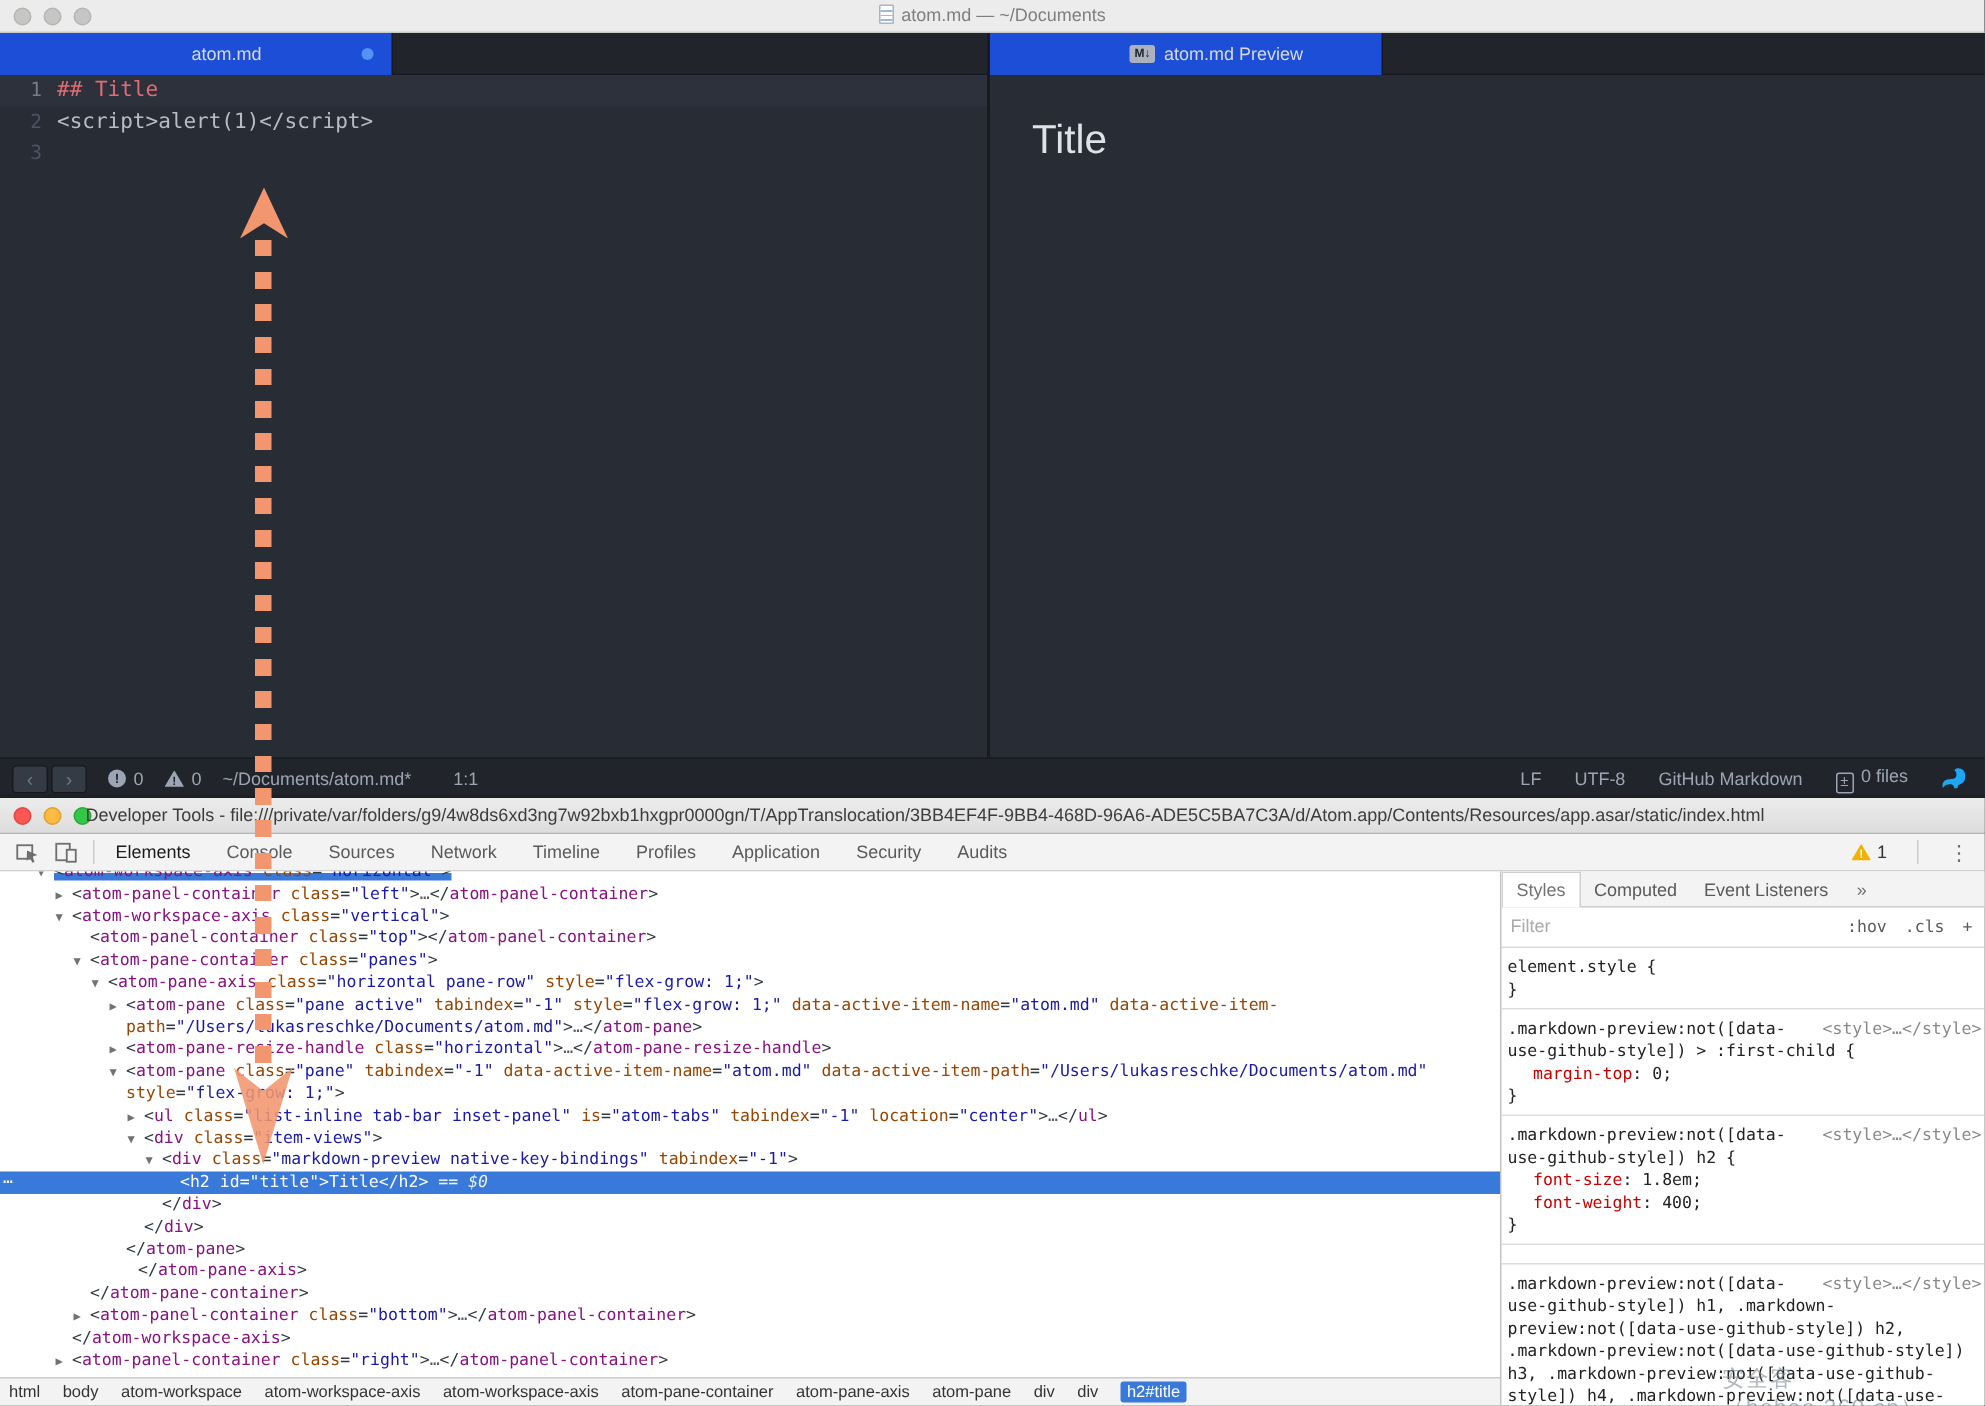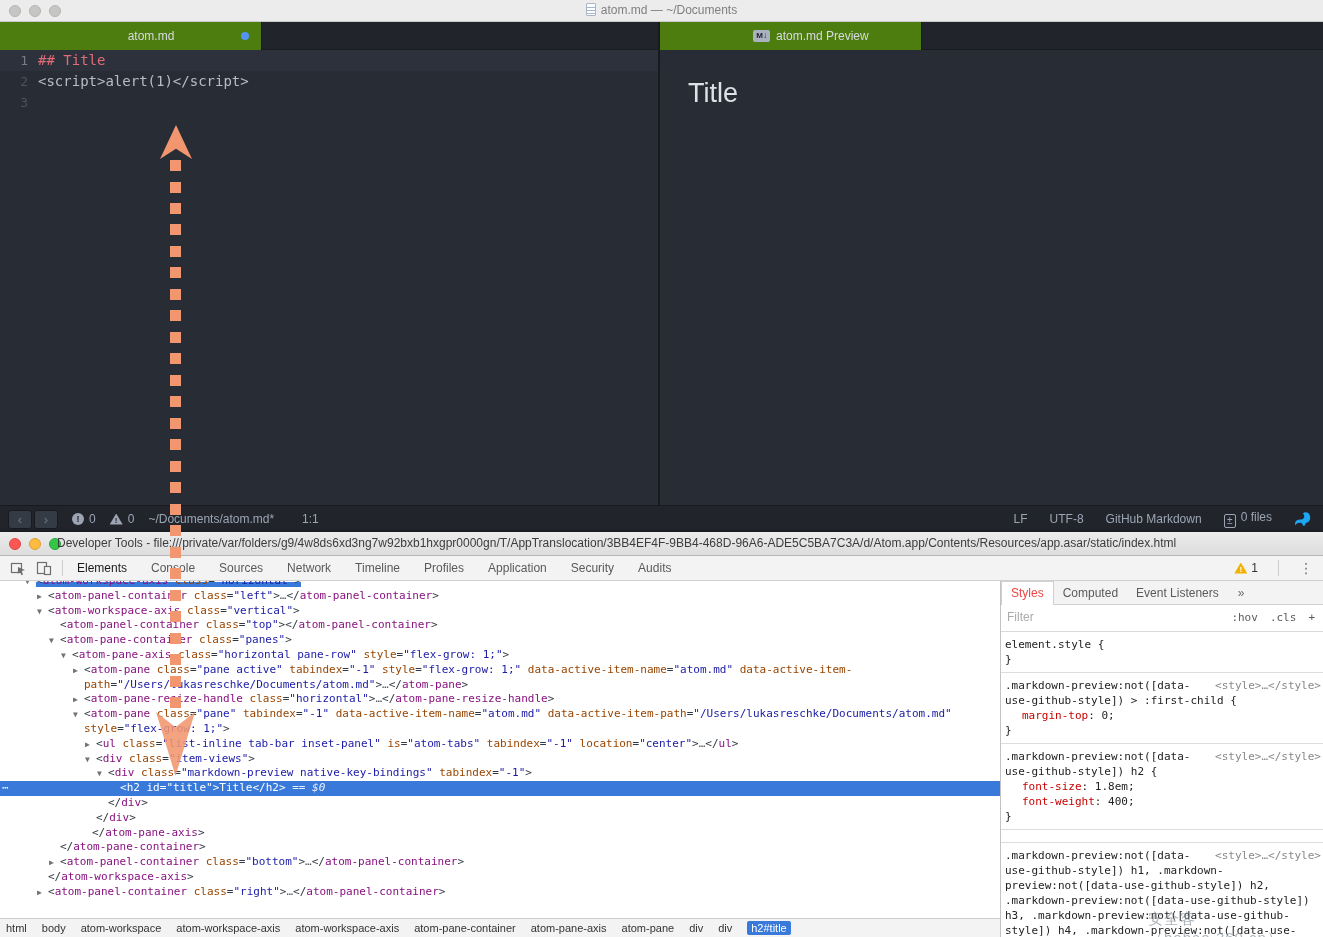--- a/index.html
+++ b/index.html
@@ -21,21 +21,21 @@
   .doc-icon { display:inline-block; width:10px; height:13px; background:#fff;
     border:1px solid #aab4c2; border-radius:1px; vertical-align:-2px; margin-right:5px;
     background-image:linear-gradient(#fff 3px, #9fb7d4 3px, #9fb7d4 4px, #fff 4px, #fff 6px, #9fb7d4 6px, #9fb7d4 7px, #fff 7px, #fff 9px, #9fb7d4 9px, #9fb7d4 10px, #fff 10px); }
 
   #workspace { position:absolute; left:0; top:22px; width:100%; height:483px; display:flex; }
   .pane { position:relative; height:100%; background:#282c34; }
   #editor-pane { width:658px; }
   #pane-divider { width:2px; background:#181a1f; height:100%; }
   #preview-pane { flex:1; }
   .tab-bar { position:relative; height:28px; background:#21252b; border-bottom:1px solid #181a1f; }
-  .tab { position:absolute; left:0; top:0; width:262px; height:28px; background:#4d7c0f;
+  .tab { position:absolute; left:0; top:0; width:262px; height:28px; background:#1d4ed8;
     color:#d7dae0; font-size:12px; display:flex; align-items:center; justify-content:center;
     border-right:1px solid #181a1f;padding-left:41px; }
   .mod-dot { position:absolute; right:12px; top:10px; width:8px; height:8px;
     border-radius:50%; background:#5293f5; }
   .md-badge { display:inline-block; background:#aab2c0; color:#21252b; font-weight:bold;
     font-size:8px; line-height:12px; padding:0 3px; border-radius:2px; margin-right:6px; }
 
   #editor-body { position:absolute; left:0; top:28px; right:0; bottom:0;
     font-family:"DejaVu Sans Mono", monospace; font-size:14px; }
   .code-row { position:relative; height:21px; line-height:21px; display:flex; }
@@ -110,21 +110,21 @@
   #dt-breadcrumb { position:absolute; left:0; bottom:0; width:1000px; height:19px;
     background:#f3f3f3; border-top:1px solid #ccc; display:flex; align-items:center;
     font-size:11px; color:#333; gap:15px; padding-left:6px; }
   .crumb.last { background:#3879d9; color:#fff; padding:1px 4px; border-radius:2px; }
 
   #dt-right { position:absolute; left:1000px; top:0; right:0; bottom:0; border-left:1px solid #c3c3c3;
     background:#fff; overflow:hidden; }
   #styles-tabs { height:24px; background:#f3f3f3; border-bottom:1px solid #d0d0d0;
     display:flex; align-items:center; gap:0; font-size:12px; color:#5a5a5a; }
   .s-tab { padding:4px 9px; }
-  .s-tab.active { background:#fff; border:1px solid #d0d0d0; border-bottom:none; color:#ef4444;
+  .s-tab.active { background:#fff; border:1px solid #d0d0d0; border-bottom:none; color:#737373;
     margin-bottom:-1px; padding-bottom:5px; }
   #styles-filter { height:27px; border-bottom:1px solid #d9d9d9; position:relative; }
   #filter-input { position:absolute; left:6px; top:5px; width:150px; border:none; outline:none;
     font-size:12px; color:#a16207; background:transparent; }
   #filter-input::placeholder { color:#aaa; }
   .filter-toggles { position:absolute; right:8px; top:6px; display:flex; gap:12px;
     font-family:"DejaVu Sans Mono", monospace; font-size:11px; color:#5a5a5a; }
   #styles-rules { font-family:"DejaVu Sans Mono", monospace; font-size:11px; line-height:15px;
     color:#222; }
   .rule { padding:5px 2px 5px 4px; border-bottom:1px solid #ddd; position:relative; }
@@ -281,20 +281,21 @@
           <div class="t-row" style="padding-left: 72px;"><span class="t-arrow">▼</span><span class="tk-p">&lt;</span><span class="tk-tag">atom-pane-axis</span><span class="tk-attr"> class</span><span class="tk-p">=</span><span class="tk-val">"horizontal pane-row"</span><span class="tk-attr"> style</span><span class="tk-p">=</span><span class="tk-val">"flex-grow: 1;"</span><span class="tk-p">&gt;</span></div>
           <div class="t-row" style="padding-left: 84px;"><span class="t-arrow">▶</span><span class="tk-p">&lt;</span><span class="tk-tag">atom-pane</span><span class="tk-attr"> class</span><span class="tk-p">=</span><span class="tk-val">"pane active"</span><span class="tk-attr"> tabindex</span><span class="tk-p">=</span><span class="tk-val">"-1"</span><span class="tk-attr"> style</span><span class="tk-p">=</span><span class="tk-val">"flex-grow: 1;"</span><span class="tk-attr"> data-active-item-name</span><span class="tk-p">=</span><span class="tk-val">"atom.md"</span><span class="tk-attr"> data-active-item-path</span><span class="tk-p">=</span><span class="tk-val">"/Users/lukasreschke/Documents/atom.md"</span><span class="tk-p">&gt;</span><span class="tk-ell">…</span><span class="tk-p">&lt;/</span><span class="tk-tag">atom-pane</span><span class="tk-p">&gt;</span></div>
           <div class="t-row" style="padding-left: 84px;"><span class="t-arrow">▶</span><span class="tk-p">&lt;</span><span class="tk-tag">atom-pane-resize-handle</span><span class="tk-attr"> class</span><span class="tk-p">=</span><span class="tk-val">"horizontal"</span><span class="tk-p">&gt;</span><span class="tk-ell">…</span><span class="tk-p">&lt;/</span><span class="tk-tag">atom-pane-resize-handle</span><span class="tk-p">&gt;</span></div>
           <div class="t-row" style="padding-left: 84px;"><span class="t-arrow">▼</span><span class="tk-p">&lt;</span><span class="tk-tag">atom-pane</span><span class="tk-attr"> class</span><span class="tk-p">=</span><span class="tk-val">"pane"</span><span class="tk-attr"> tabindex</span><span class="tk-p">=</span><span class="tk-val">"-1"</span><span class="tk-attr"> data-active-item-name</span><span class="tk-p">=</span><span class="tk-val">"atom.md"</span><span class="tk-attr"> data-active-item-path</span><span class="tk-p">=</span><span class="tk-val">"/Users/lukasreschke/Documents/atom.md"</span><span class="tk-attr"> style</span><span class="tk-p">=</span><span class="tk-val">"flex-grow: 1;"</span><span class="tk-p">&gt;</span></div>
           <div class="t-row" style="padding-left: 96px;"><span class="t-arrow">▶</span><span class="tk-p">&lt;</span><span class="tk-tag">ul</span><span class="tk-attr"> class</span><span class="tk-p">=</span><span class="tk-val">"list-inline tab-bar inset-panel"</span><span class="tk-attr"> is</span><span class="tk-p">=</span><span class="tk-val">"atom-tabs"</span><span class="tk-attr"> tabindex</span><span class="tk-p">=</span><span class="tk-val">"-1"</span><span class="tk-attr"> location</span><span class="tk-p">=</span><span class="tk-val">"center"</span><span class="tk-p">&gt;</span><span class="tk-ell">…</span><span class="tk-p">&lt;/</span><span class="tk-tag">ul</span><span class="tk-p">&gt;</span></div>
           <div class="t-row" style="padding-left: 96px;"><span class="t-arrow">▼</span><span class="tk-p">&lt;</span><span class="tk-tag">div</span><span class="tk-attr"> class</span><span class="tk-p">=</span><span class="tk-val">"item-views"</span><span class="tk-p">&gt;</span></div>
           <div class="t-row" style="padding-left: 108px;"><span class="t-arrow">▼</span><span class="tk-p">&lt;</span><span class="tk-tag">div</span><span class="tk-attr"> class</span><span class="tk-p">=</span><span class="tk-val">"markdown-preview native-key-bindings"</span><span class="tk-attr"> tabindex</span><span class="tk-p">=</span><span class="tk-val">"-1"</span><span class="tk-p">&gt;</span></div>
           <div class="t-row sel" style="padding-left: 120px;"><span class="t-dots">⋯</span><span class="tk-p">&lt;</span><span class="tk-tag">h2</span><span class="tk-attr"> id</span><span class="tk-p">=</span><span class="tk-val">"title"</span><span class="tk-p">&gt;</span><span class="tk-txt">Title</span><span class="tk-p">&lt;/</span><span class="tk-tag">h2</span><span class="tk-p">&gt;</span><span class="t-eq"> == $0</span></div>
           <div class="t-row" style="padding-left: 108px;"><span class="tk-p">&lt;/</span><span class="tk-tag">div</span><span class="tk-p">&gt;</span></div>
           <div class="t-row" style="padding-left: 96px;"><span class="tk-p">&lt;/</span><span class="tk-tag">div</span><span class="tk-p">&gt;</span></div>
+          <div class="t-row" style="padding-left: 84px;"><span class="tk-p">&lt;/</span><span class="tk-tag">atom-pane</span><span class="tk-p">&gt;</span></div>
           <div class="t-row" style="padding-left: 92px;"><span class="tk-p">&lt;/</span><span class="tk-tag">atom-pane-axis</span><span class="tk-p">&gt;</span></div>
           <div class="t-row" style="padding-left: 60px;"><span class="tk-p">&lt;/</span><span class="tk-tag">atom-pane-container</span><span class="tk-p">&gt;</span></div>
           <div class="t-row" style="padding-left: 60px;"><span class="t-arrow">▶</span><span class="tk-p">&lt;</span><span class="tk-tag">atom-panel-container</span><span class="tk-attr"> class</span><span class="tk-p">=</span><span class="tk-val">"bottom"</span><span class="tk-p">&gt;</span><span class="tk-ell">…</span><span class="tk-p">&lt;/</span><span class="tk-tag">atom-panel-container</span><span class="tk-p">&gt;</span></div>
           <div class="t-row" style="padding-left: 48px;"><span class="tk-p">&lt;/</span><span class="tk-tag">atom-workspace-axis</span><span class="tk-p">&gt;</span></div>
           <div class="t-row" style="padding-left: 48px;"><span class="t-arrow">▶</span><span class="tk-p">&lt;</span><span class="tk-tag">atom-panel-container</span><span class="tk-attr"> class</span><span class="tk-p">=</span><span class="tk-val">"right"</span><span class="tk-p">&gt;</span><span class="tk-ell">…</span><span class="tk-p">&lt;/</span><span class="tk-tag">atom-panel-container</span><span class="tk-p">&gt;</span></div>
         </div>
     </div>
     <div id="dt-breadcrumb">
         <span class="crumb">html</span>
         <span class="crumb">body</span>

